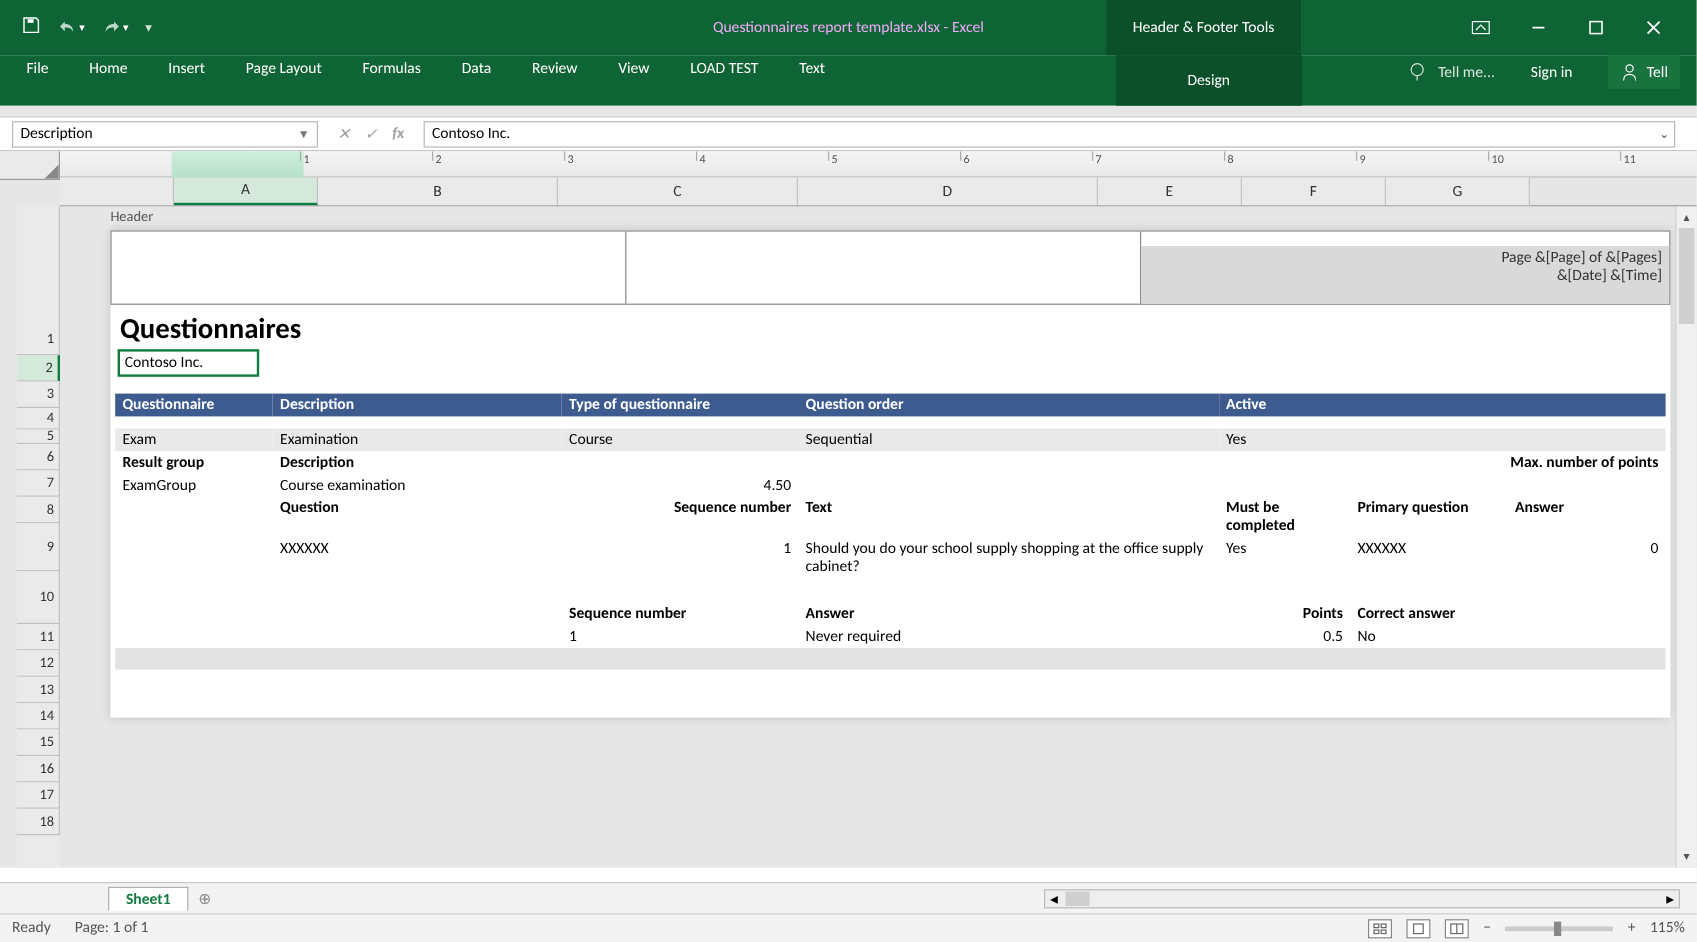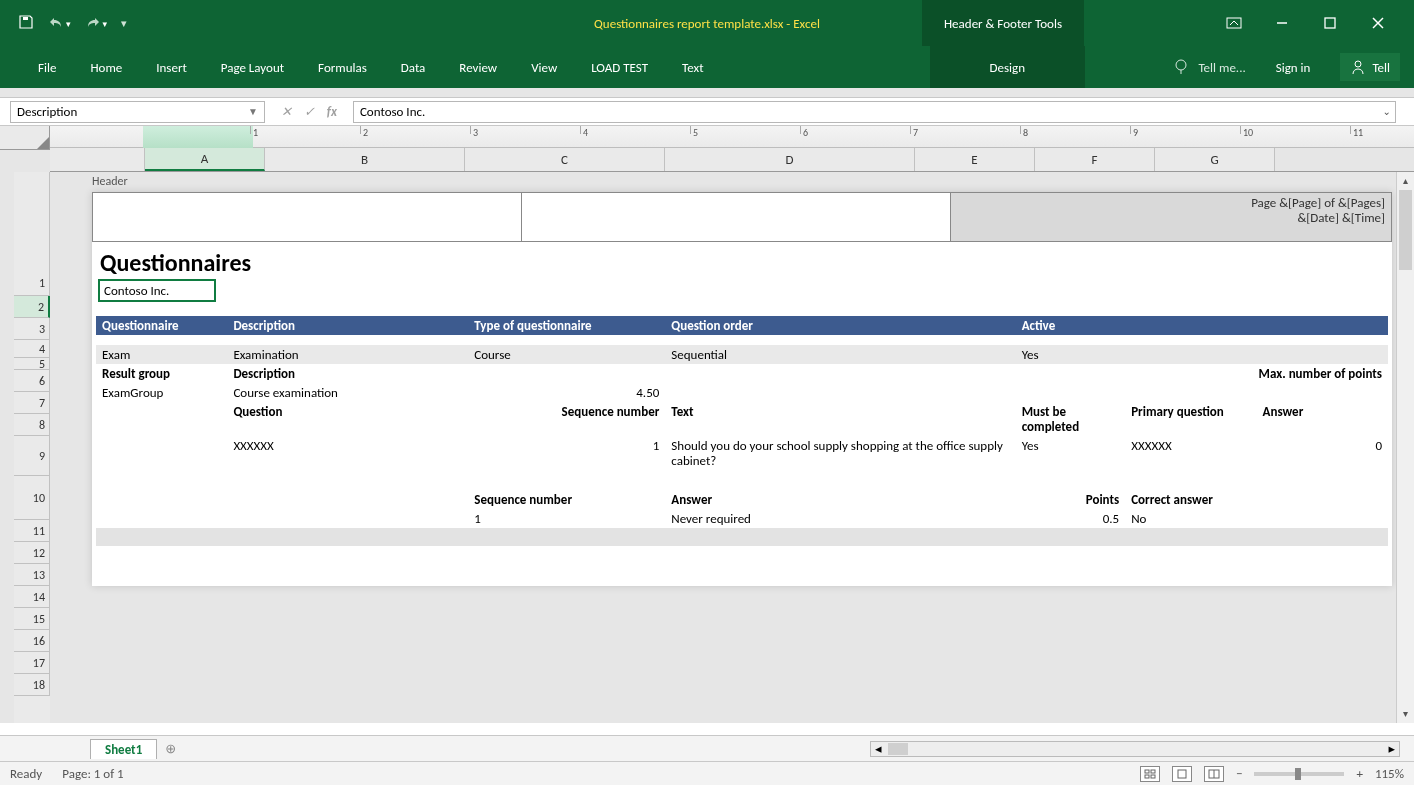--- a/index.html
+++ b/index.html
@@ -1,24 +1,24 @@
 <!DOCTYPE html>
 <html><head>
 <meta charset="utf-8">
 <style>
 * { margin:0; padding:0; box-sizing:border-box; font-family:"Segoe UI", Calibri, Arial, sans-serif; font-size:13px; }
 body { background:#fff; width:1414px; height:785px; overflow:hidden; position:relative; display:flex; flex-direction:column; }
 .titlebar { background:#0e6434; height:46px; display:flex; align-items:center; color:#fff; position:relative; }
 .qat { display:flex; align-items:center; gap:14px; padding-left:18px; }
 .qat svg { fill:#fff; }
-.doc-title { position:absolute; left:50%; transform:translateX(-50%); color:#fde047; font-size:13px; display:flex; align-items:center; gap:4px;}
+.doc-title { position:absolute; left:50%; transform:translateX(-50%); color:#f0abfc; font-size:13px; display:flex; align-items:center; gap:4px;}
 .context-tab { position:absolute; right:330px; height:46px; background:#0b5028; color:#fff; display:flex; align-items:center; padding:0 22px; font-size:15px;}
 .win-ctrl { position:absolute; right:0; display:flex; gap:28px; padding-right:26px; align-items:center; }
 .win-ctrl div { width:20px; height:20px; display:flex; align-items:center; justify-content:center; cursor:default; }
-.ribbon-tabs { background:#0e6434; height:42px; display:flex; align-items:center; color:#fff; padding-left:36px; gap:30px; position:relative; font-size:16px;}
+.ribbon-tabs { background:#0e6434; height:42px; display:flex; align-items:flex-start; color:#fff; padding-left:20px; gap:30px; position:relative; font-size:16px;}
 .ribbon-tabs .tab { cursor:default; padding:4px 2px;}
 .ribbon-tabs .context-active { background:#0b5028; padding:8px 60px; position:absolute; right:329px; top:0; height:42px; display:flex; align-items:center;}
 .ribbon-right { position:absolute; right:14px; display:flex; align-items:center; gap:30px;}
 .share-btn { background:#18733f; padding:6px 10px; display:flex; align-items:center; gap:6px; font-size:15px;}
 .tell-me { display:flex; align-items:center; gap:8px; color:#d8e8df;}
 .rb-sep{height:10px;background:#e6e6e6;border-bottom:1px solid #c8c8c8;}
 .formula-bar { height:28px; display:flex; align-items:center; border-bottom:1px solid #c8c8c8; background:#fff;}
 .name-box { width:255px; height:22px; margin:0 6px 0 10px; border:1px solid #b7b7b7; display:flex; align-items:center; padding:0 6px; font-size:13px; justify-content:space-between;}
 .name-box .dd { color:#777; font-size:10px;}
 .fx-area { display:flex; align-items:center; gap:12px; padding:0 10px;}
@@ -35,21 +35,21 @@
 .body-row { flex:1; display:flex; overflow:hidden;}
 .ruler-v { width:14px; background:#e6e6e6;}
 .row-headers { width:36px; display:flex; flex-direction:column; background:#eaeaea;}
 .row-headers .rh{height:22px;border-bottom:1px solid #c1c1c1;border-right:1px solid #c1c1c1;text-align:right;padding-right:4px;color:#333;background:#eaeaea;display:flex;align-items:center;justify-content:flex-end;font-size:12px;}
 .row-headers .rh.active{background:#d4e9db;border-right:2px solid #107c41;}
 .page-area { flex:1; background:#e6e6e6; position:relative; overflow:hidden;}
 .page { position:absolute; left:42px; top:20px; width:1300px; background:#fff; box-shadow:0 0 8px rgba(0,0,0,.15);}
 .hdr-label{position:absolute;left:0;top:-18px;font-size:12px;color:#555;}
 .header-row{display:flex;border:1px solid #888;margin:0 0 4px 0;}
 .header-cell{flex:1;border-right:1px solid #888;min-height:48px;}
-.header-cell:last-child{border-right:none;background:#d9d9d9;text-align:right;padding:2px 6px;font-size:13px;color:#333;}
+.header-cell:last-child{border-right:none;background:#d9d9d9;text-align:right;padding:2px 6px;font-size:13px;color:#333;margin-top:12px;}
 .sheet-content{padding:0 4px 40px 4px;}
 .title{font-size:24px;font-weight:bold;padding:2px 0 0 4px;}
 .company-cell{border:2px solid #107c41;width:118px;padding:2px 4px;margin:2px 0 14px 2px;font-size:13px;}
 table.data{width:100%;border-collapse:collapse;}
 table.data td,table.data th{padding:2px 6px;text-align:left;font-size:13px;vertical-align:top;}
 .hdr-row{background:#3d5b8f;color:#fff;font-weight:bold;}
 .sub-row{background:#e9e9e9;}
 .bold{font-weight:bold;}
 .right{text-align:right !important;}
 .shade-row{background:#e3e3e3;}

